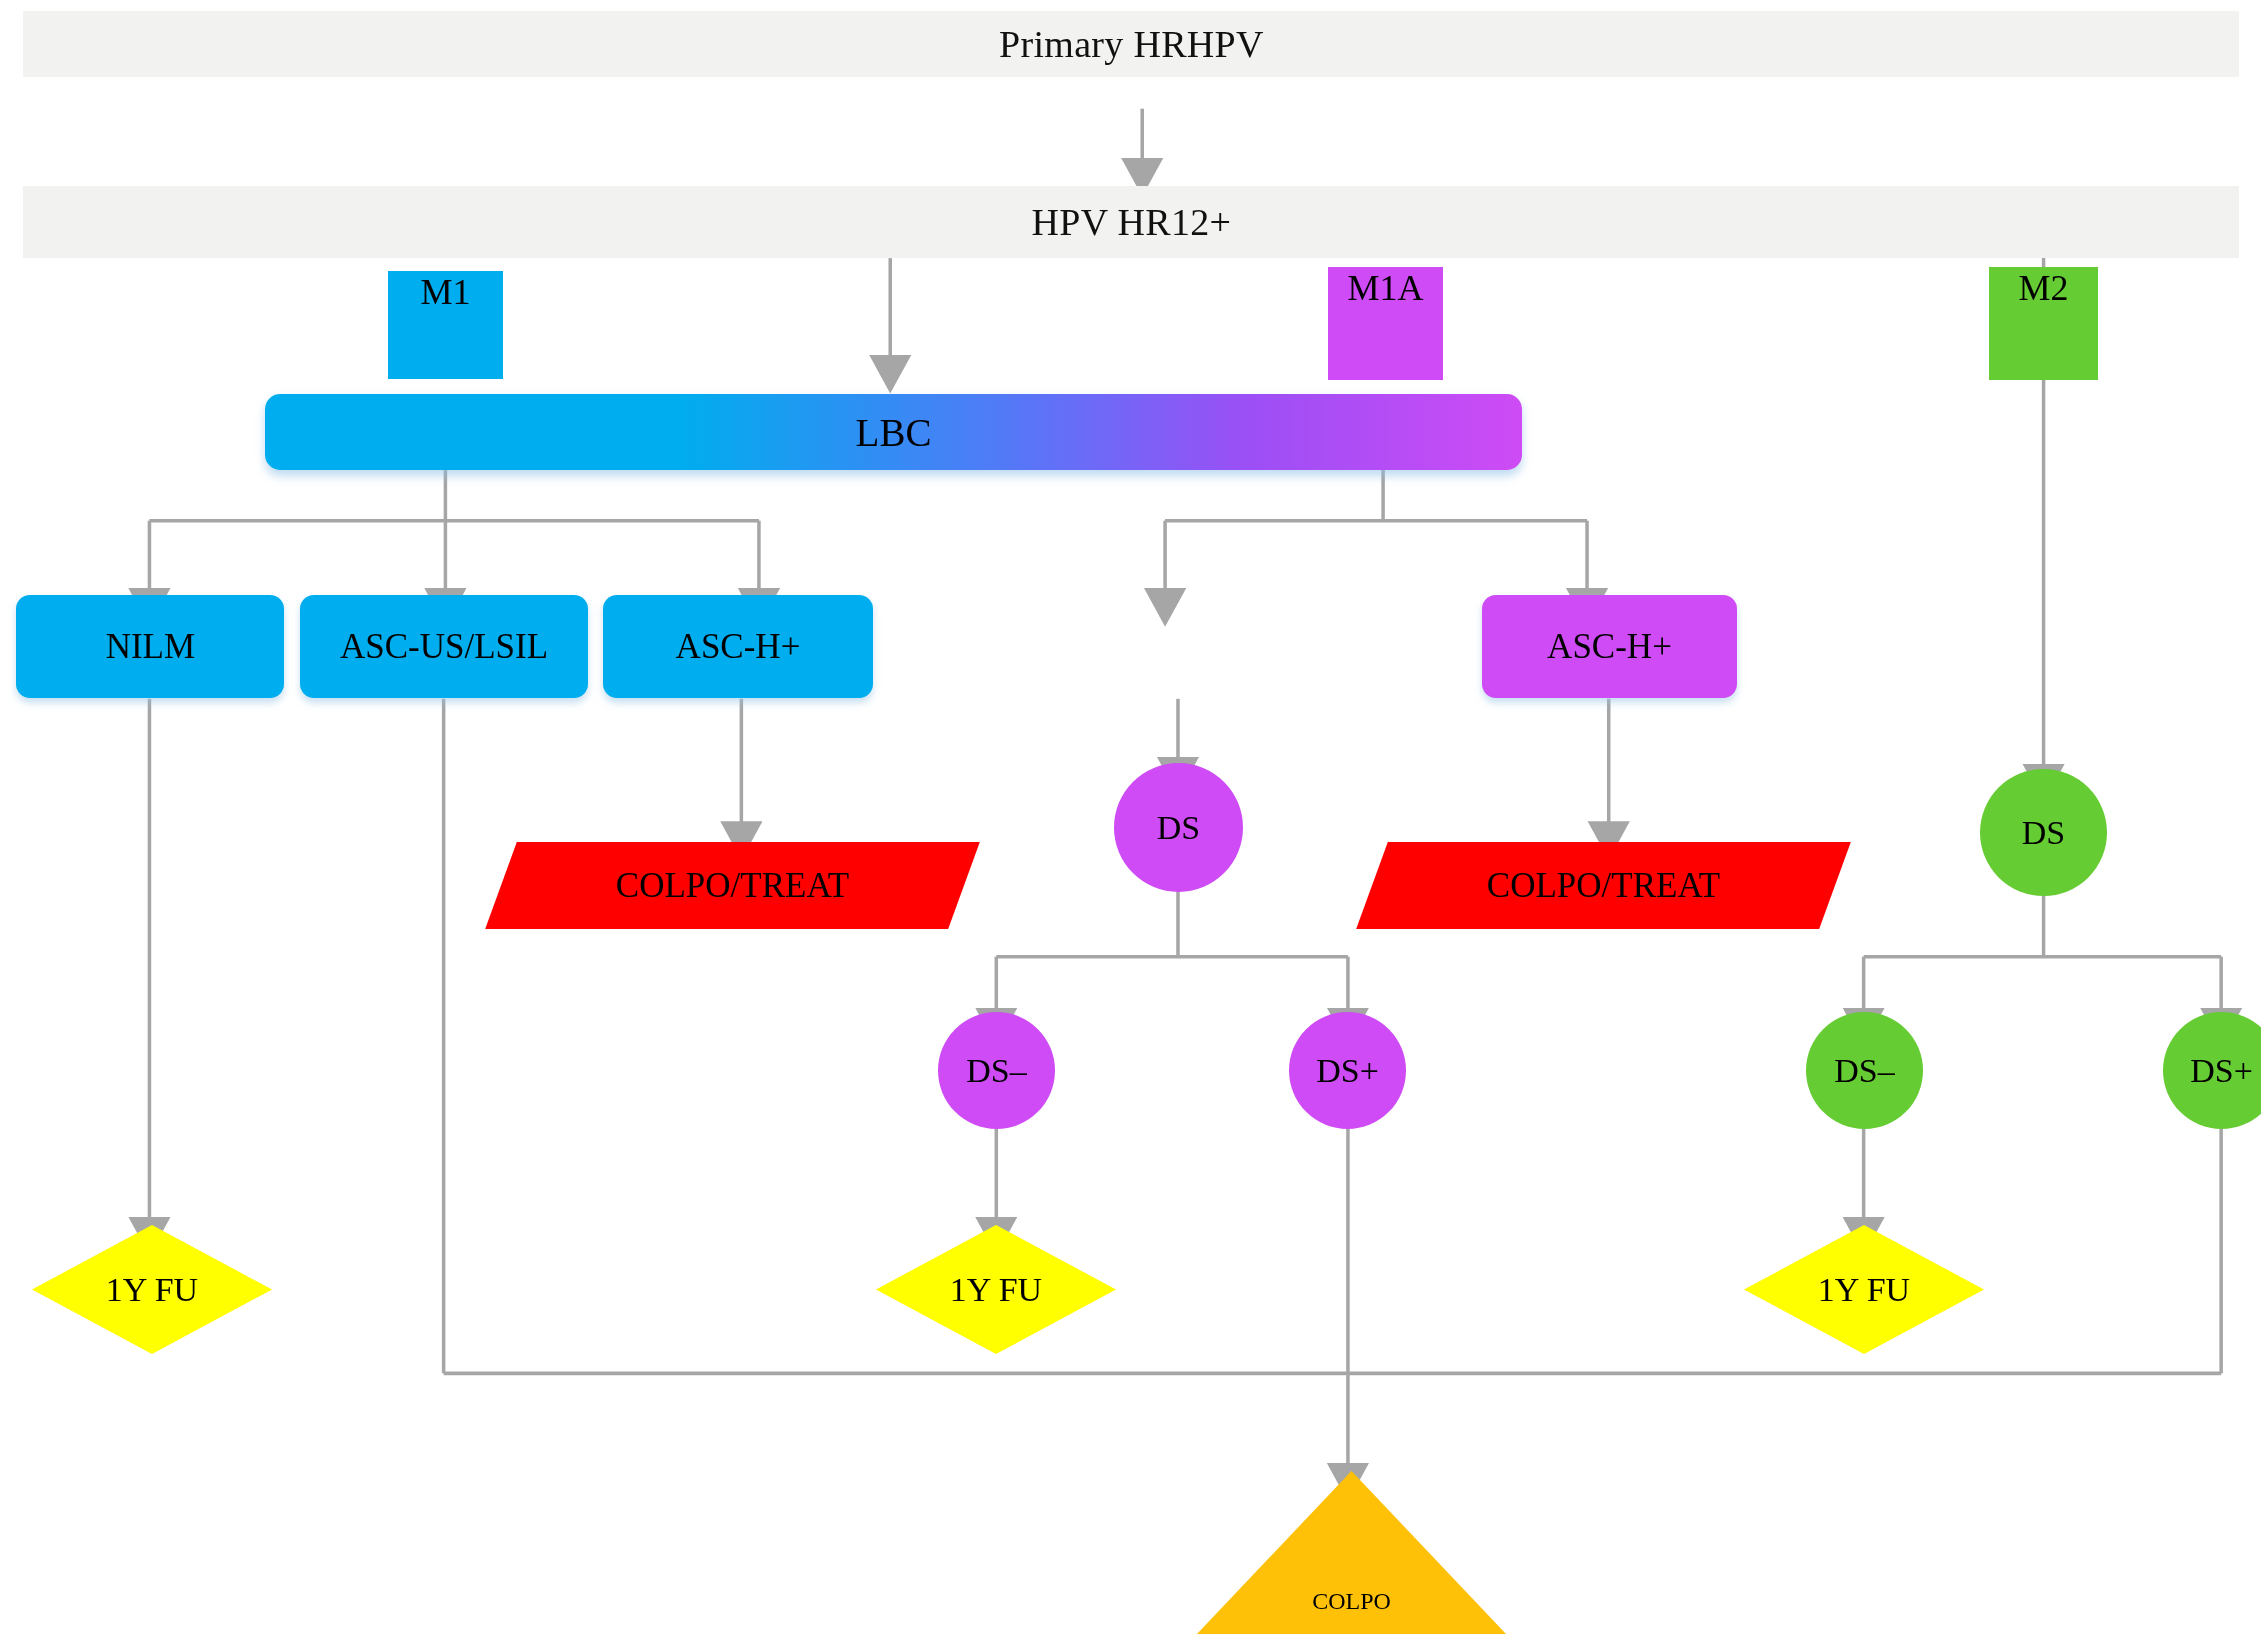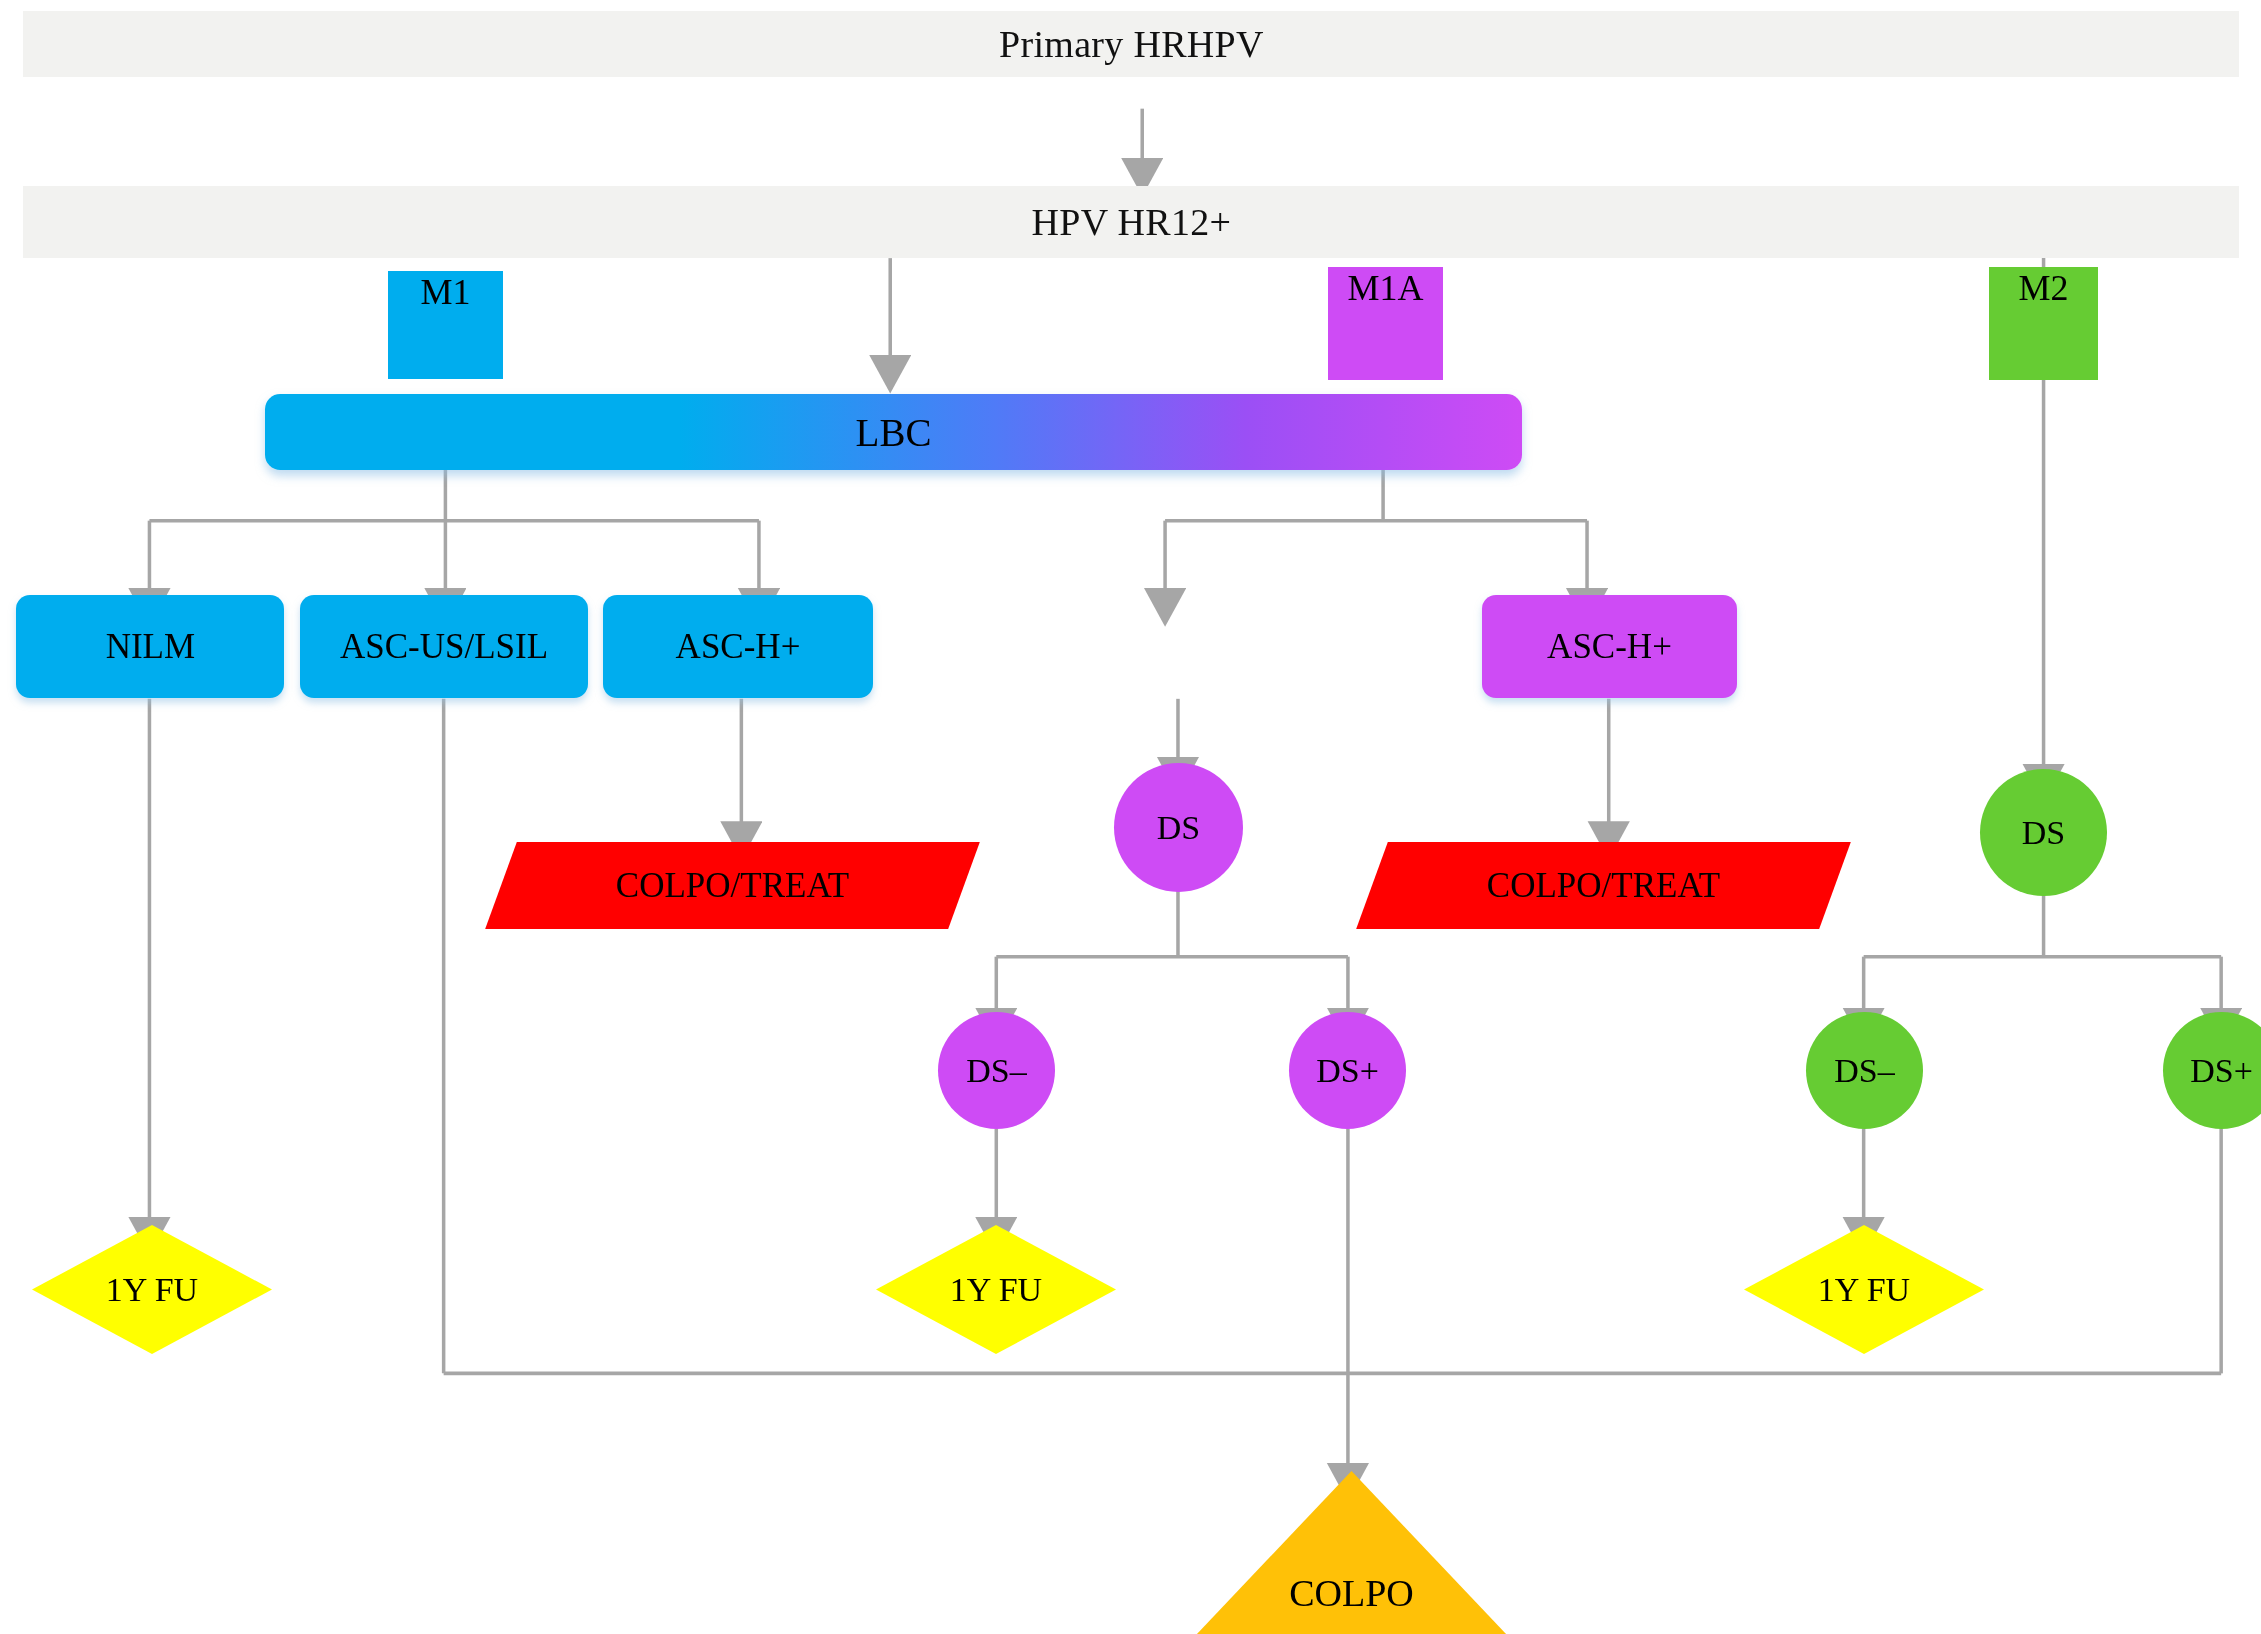--- a/index.html
+++ b/index.html
@@ -48,21 +48,21 @@
   .dia .shape{position:absolute;inset:0;background:#FFFF00;
               clip-path:polygon(50% 0,100% 50%,50% 100%,0 50%);}
   .dia .lbl{position:absolute;inset:0;display:flex;align-items:center;
             justify-content:center;color:#000;font-size:34px;}
 
   
   .tri{position:absolute;}
   .tri .shape{position:absolute;inset:0;background:#FFC107;
               clip-path:polygon(50% 0,100% 100%,0 100%);}
   .tri .lbl{position:absolute;left:0;right:0;bottom:20px;text-align:center;
-            color:#000;font-size:38px;}
+            color:#000;font-size:24px;}
 </style>
 </head>
 <body>
 
 <div id="stage">
 
   <svg id="wires" viewBox="0 0 3858 2789" width="2261" height="1635">
     <defs>
       <marker id="ah" markerWidth="13" markerHeight="13" refX="1.5" refY="6" orient="auto" markerUnits="strokeWidth">
         <path d="M0,0 L0,12 L11,6 z" fill="#a6a6a6"></path>

